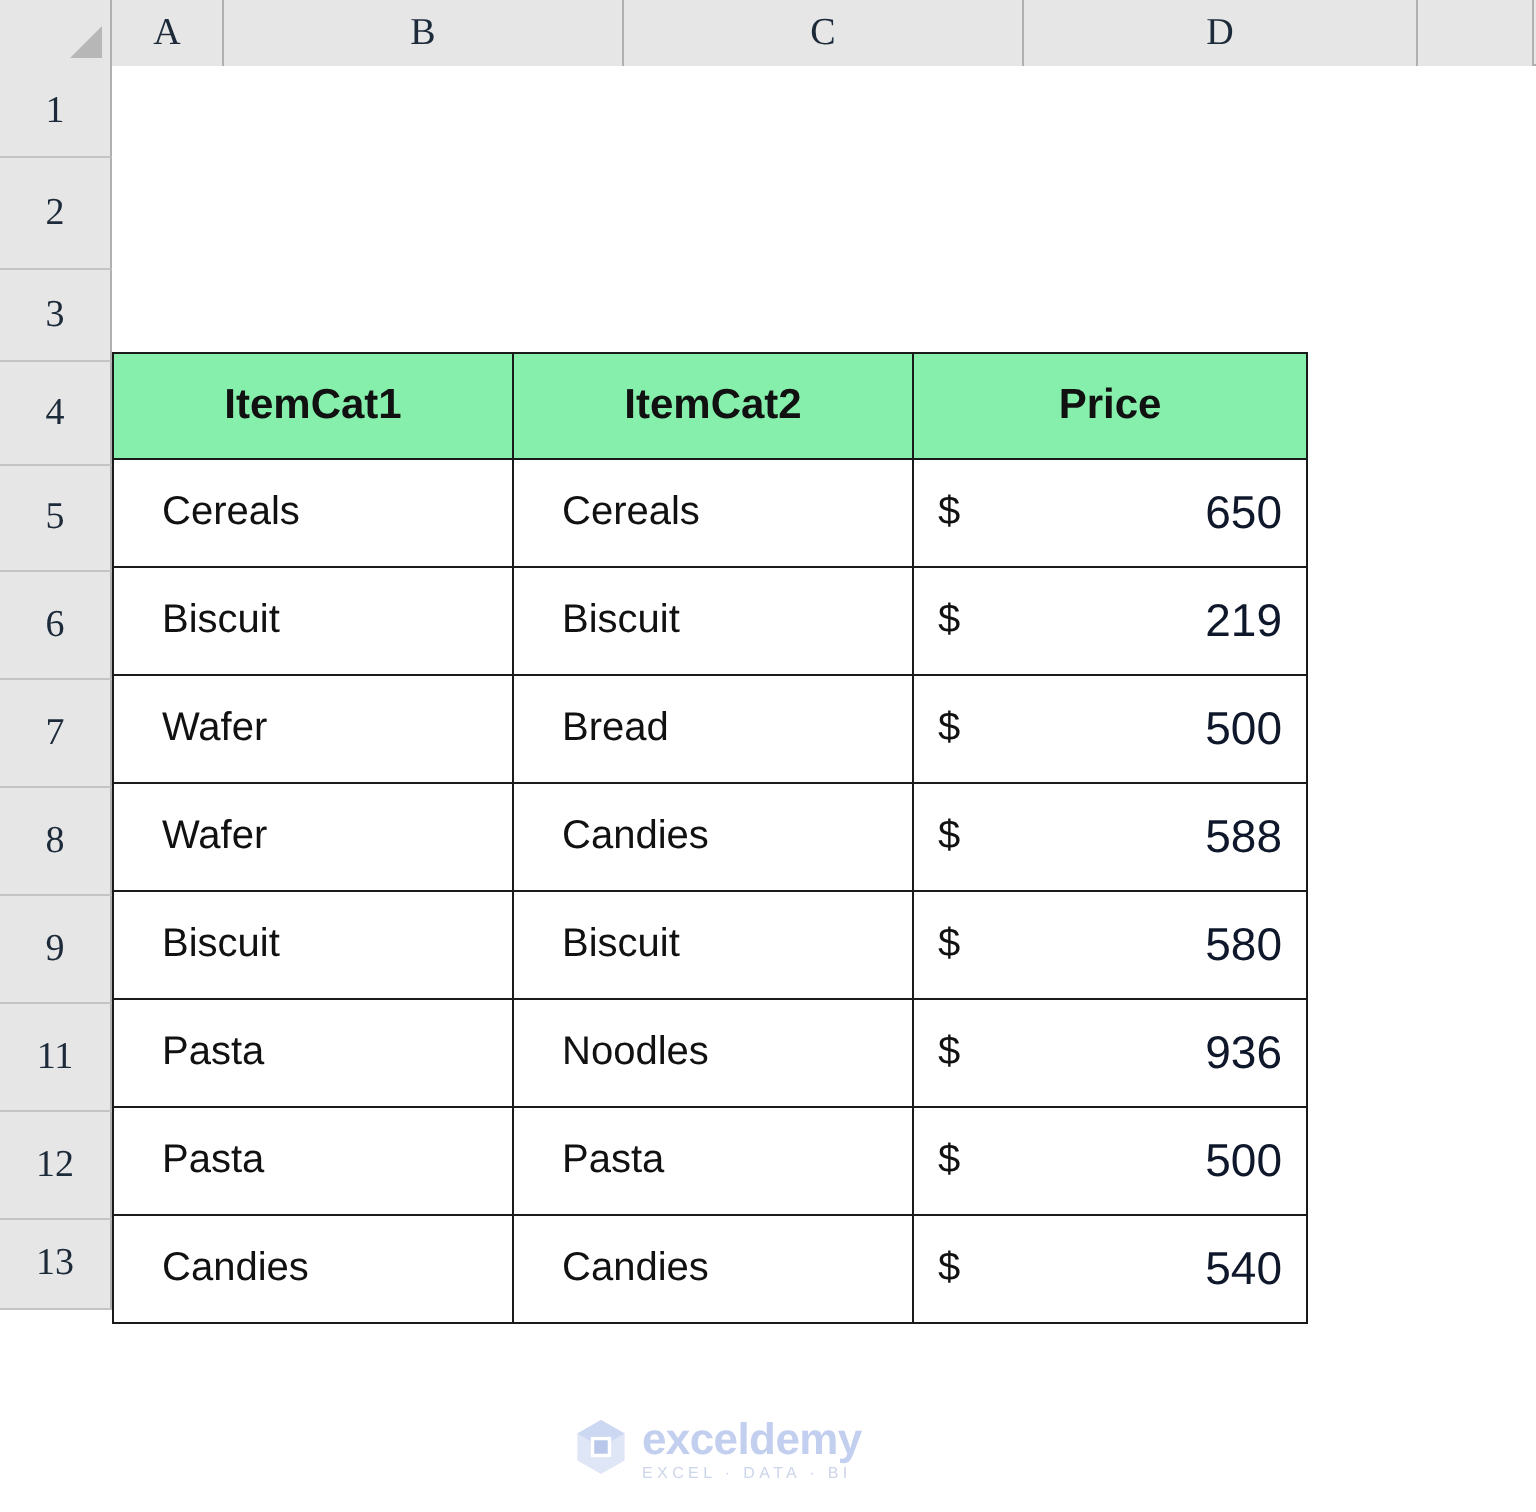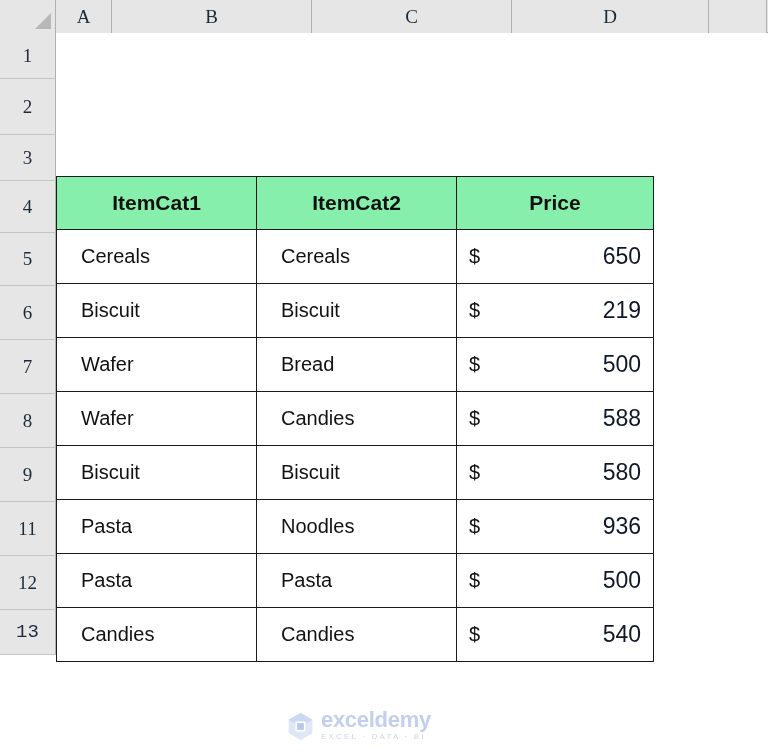--- a/index.html
+++ b/index.html
@@ -163,21 +163,21 @@
   }
   .cur-sym { font-size: 20px; color: #111111; }
   .cur-val { font-size: 23px; color: #0f172a; }
 
   
   .watermark {
     position: absolute;
     left: 287px;
     top: 709px;
     display: flex;
-    align-items: flex-end;
+    align-items: flex-start;
     gap: 7px;
     opacity: 1;
     pointer-events: none;
   }
   .wm-mark { width: 27px; height: 29px; }
   .wm-txt { display: flex; flex-direction: column; line-height: 1; }
   .wm-name {
     font-size: 22px;
     font-weight: bold;
     color: #c3cfee;
@@ -213,21 +213,21 @@
       <div class="row-cell" style="height: 56px;">2</div>
       <div class="row-cell" style="height: 46px;">3</div>
       <div class="row-cell" style="height: 52px;">4</div>
       <div class="row-cell" style="height: 53px;">5</div>
       <div class="row-cell" style="height: 54px;">6</div>
       <div class="row-cell" style="height: 54px;">7</div>
       <div class="row-cell" style="height: 54px;">8</div>
       <div class="row-cell" style="height: 54px;">9</div>
       <div class="row-cell" style="height: 54px;">11</div>
       <div class="row-cell" style="height: 54px;">12</div>
-      <div class="row-cell" style="height: 45px; font-family: Liberation Mono, monospace;">13</div>
+      <div class="row-cell" style="height: 45px;">13</div>
     </div>
 
   <div class="grid-canvas"></div>
 
 
   <table class="data-table">
     <colgroup>
       <col class="c-cat1">
         <col class="c-cat2">
         <col class="c-price">

